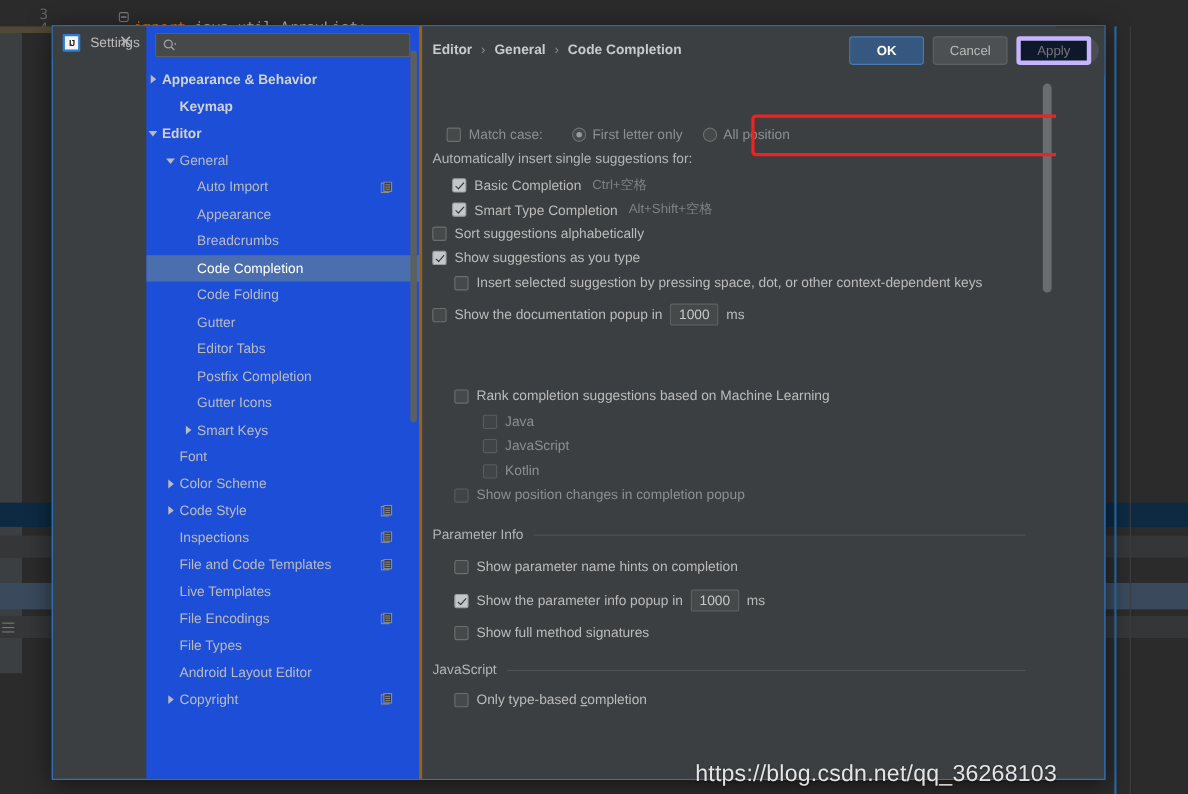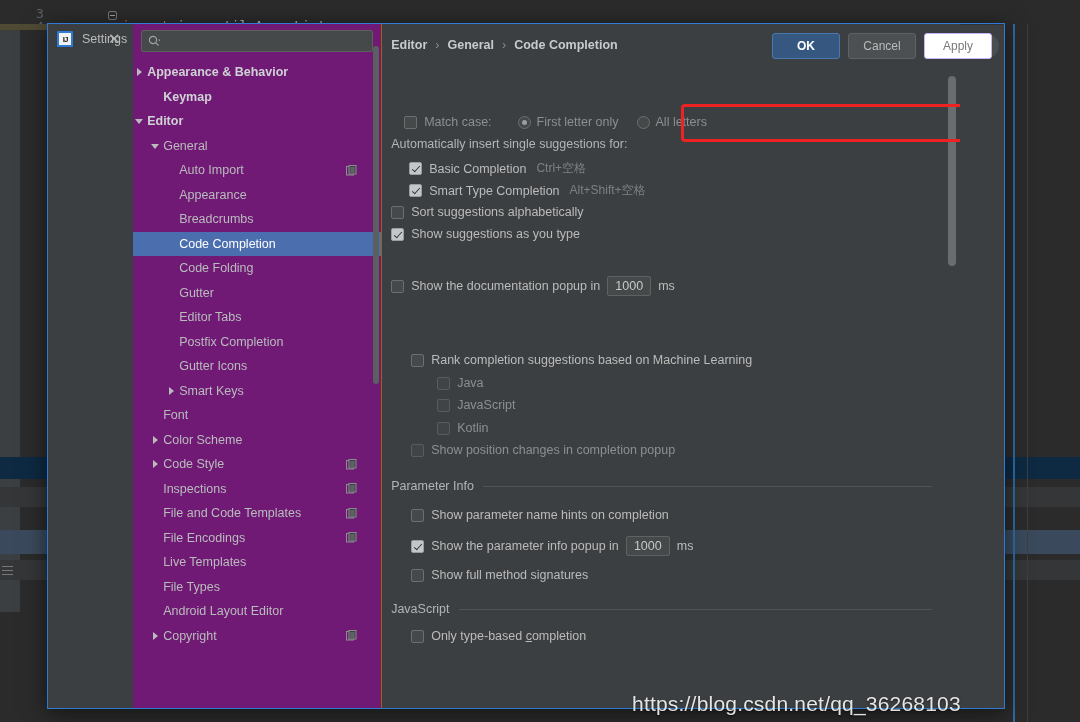--- a/index.html
+++ b/index.html
@@ -132,24 +132,24 @@
   .dialog-body {
     flex: 1 1 auto;
     display: flex;
     min-height: 0;
     position: relative;
   }
 
   
   .sidebar {
     width: 248px; flex: 0 0 248px;
-    background: #701a75;
+    background: #1d4ed8;
     display: flex; flex-direction: column;
     position: relative;
-    border-right: 1px solid #a16207;
+    border-right: 3px solid #a16207;
   }
   .search-wrap { padding: 6px 8px 8px 8px; }
   .search-box {
     height: 22px;
     background: #45494a;
     border: 1px solid #5e6060;
     border-radius: 2px;
     display: flex; align-items: center;
     padding: 0 6px;
     box-sizing: border-box;
@@ -355,22 +355,22 @@
   .btn.primary {
     background: #365880; color: #ffffff;
     border: 1px solid #4a7aad;
     font-weight: bold;
   }
   .btn.normal {
     background: #4c5052; color: #bbbbbb;
     border: 1px solid #5e6264;
   }
   .btn.disabled {
-    background: #ffffff; color: #77797b;
-    border: 1px solid #c4b5fd;
+    background: #0f172a; color: #77797b;
+    border: 4px solid #c4b5fd;
   }
 
   .watermark {
     position: absolute;
     left: 632px; top: 692px;
     font-size: 21px;
     color: rgba(255,255,255,.88);
     font-family: "Liberation Sans", sans-serif;
     letter-spacing: .2px;
     z-index: 60;
@@ -524,31 +524,31 @@
               <span class="tree-label" style="left: 30px;">File and Code Templates</span>
               <span class="tree-badge"><svg width="11" height="11" viewBox="0 0 11 11">
                   <rect x="0.5" y="1.5" width="7" height="8.5" fill="none" stroke="#8b8e90" stroke-width="1"></rect>
                   <rect x="3" y="0.5" width="7" height="8.5" fill="#3c3f41" stroke="#8b8e90" stroke-width="1"></rect>
                   <line x1="4.3" y1="3" x2="8.7" y2="3" stroke="#8b8e90" stroke-width="0.9"></line>
                   <line x1="4.3" y1="5" x2="8.7" y2="5" stroke="#8b8e90" stroke-width="0.9"></line>
                   <line x1="4.3" y1="7" x2="8.7" y2="7" stroke="#8b8e90" stroke-width="0.9"></line>
                 </svg></span>
             </div>
             <div class="tree-row">
+              <span class="tree-label" style="left: 30px;">Live Templates</span>
+            </div>
+            <div class="tree-row">
               <span class="tree-label" style="left: 30px;">File Encodings</span>
               <span class="tree-badge"><svg width="11" height="11" viewBox="0 0 11 11">
                   <rect x="0.5" y="1.5" width="7" height="8.5" fill="none" stroke="#8b8e90" stroke-width="1"></rect>
                   <rect x="3" y="0.5" width="7" height="8.5" fill="#3c3f41" stroke="#8b8e90" stroke-width="1"></rect>
                   <line x1="4.3" y1="3" x2="8.7" y2="3" stroke="#8b8e90" stroke-width="0.9"></line>
                   <line x1="4.3" y1="5" x2="8.7" y2="5" stroke="#8b8e90" stroke-width="0.9"></line>
                   <line x1="4.3" y1="7" x2="8.7" y2="7" stroke="#8b8e90" stroke-width="0.9"></line>
                 </svg></span>
-            </div>
-            <div class="tree-row">
-              <span class="tree-label" style="left: 30px;">Live Templates</span>
             </div>
             <div class="tree-row">
               <span class="tree-label" style="left: 30px;">File Types</span>
             </div>
             <div class="tree-row">
               <span class="tree-label" style="left: 30px;">Android Layout Editor</span>
             </div>
             <div class="tree-row">
               <span class="tree-arrow right" style="left: 18px;"></span>
               <span class="tree-label" style="left: 30px;">Copyright</span>
@@ -580,21 +580,21 @@
 
           <div class="row" style="left:9px; top:91px;margin-left:13px;">
             <span class="cb"></span>
             <span class="row dim" style="position:static;">Match case:</span>
             <span style="display:inline-flex;align-items:center;margin-left:26px;">
               <span class="radio selected"></span>
               <span class="dim" style="color:#8c8f91;">First letter only</span>
             </span>
             <span style="display:inline-flex;align-items:center;margin-left:18px;">
               <span class="radio"></span>
-              <span class="dim" style="color:#8c8f91;">All letters</span>
+              <span class="dim" style="color:#8c8f91;">All position</span>
             </span>
           </div>
 
           <div class="row plain" style="left:9px; top:113px;">Automatically insert single suggestions for:</div>
 
           <div class="row" style="left:27px; top:136px;">
             <span class="cb checked"></span>
             <span>Basic Completion</span>
             <span class="shortcut">Ctrl+空格</span>
           </div>
@@ -608,20 +608,24 @@
           <div class="row" style="left:9px; top:181px;align-items:center;">
             <span class="cb"></span>
             <span>Sort suggestions alphabetically</span>
           </div>
 
           <div class="row" style="left:9px; top:203px;">
             <span class="cb checked"></span>
             <span>Show suggestions as you type</span>
           </div>
 
+          <div class="row" style="left:29px; top:226px;">
+            <span class="cb"></span>
+            <span>Insert selected suggestion by pressing space, dot, or other context-dependent keys</span>
+          </div>
 
           <div class="row" style="left:9px; top:252px;">
             <span class="cb"></span>
             <span>Show the documentation popup in</span>
             <span class="spin">1000</span>
             <span>ms</span>
           </div>
 
 
           <div class="row" style="left:29px; top:329px;">

